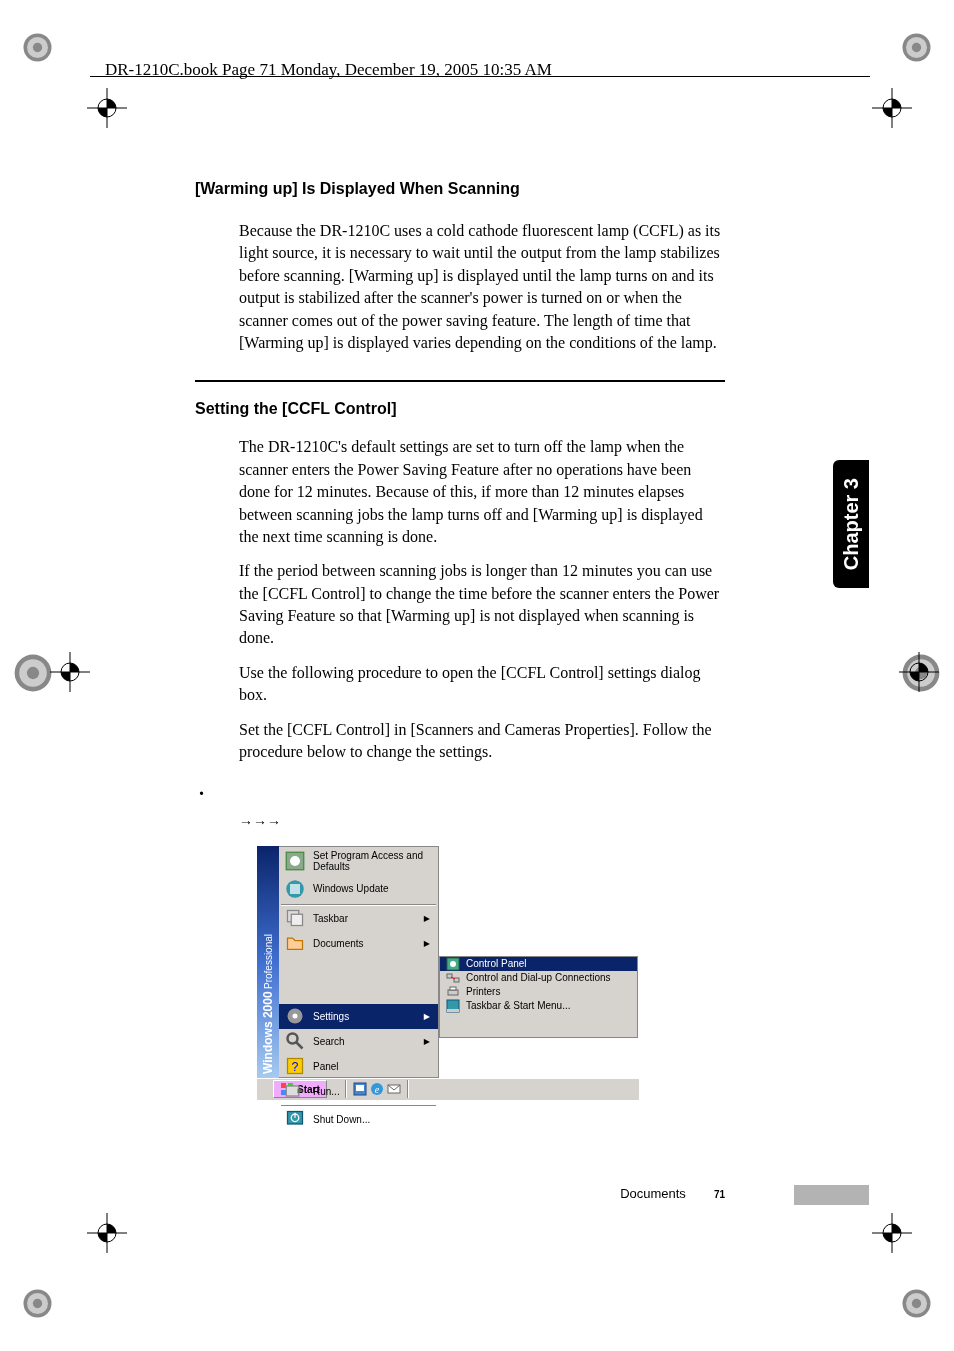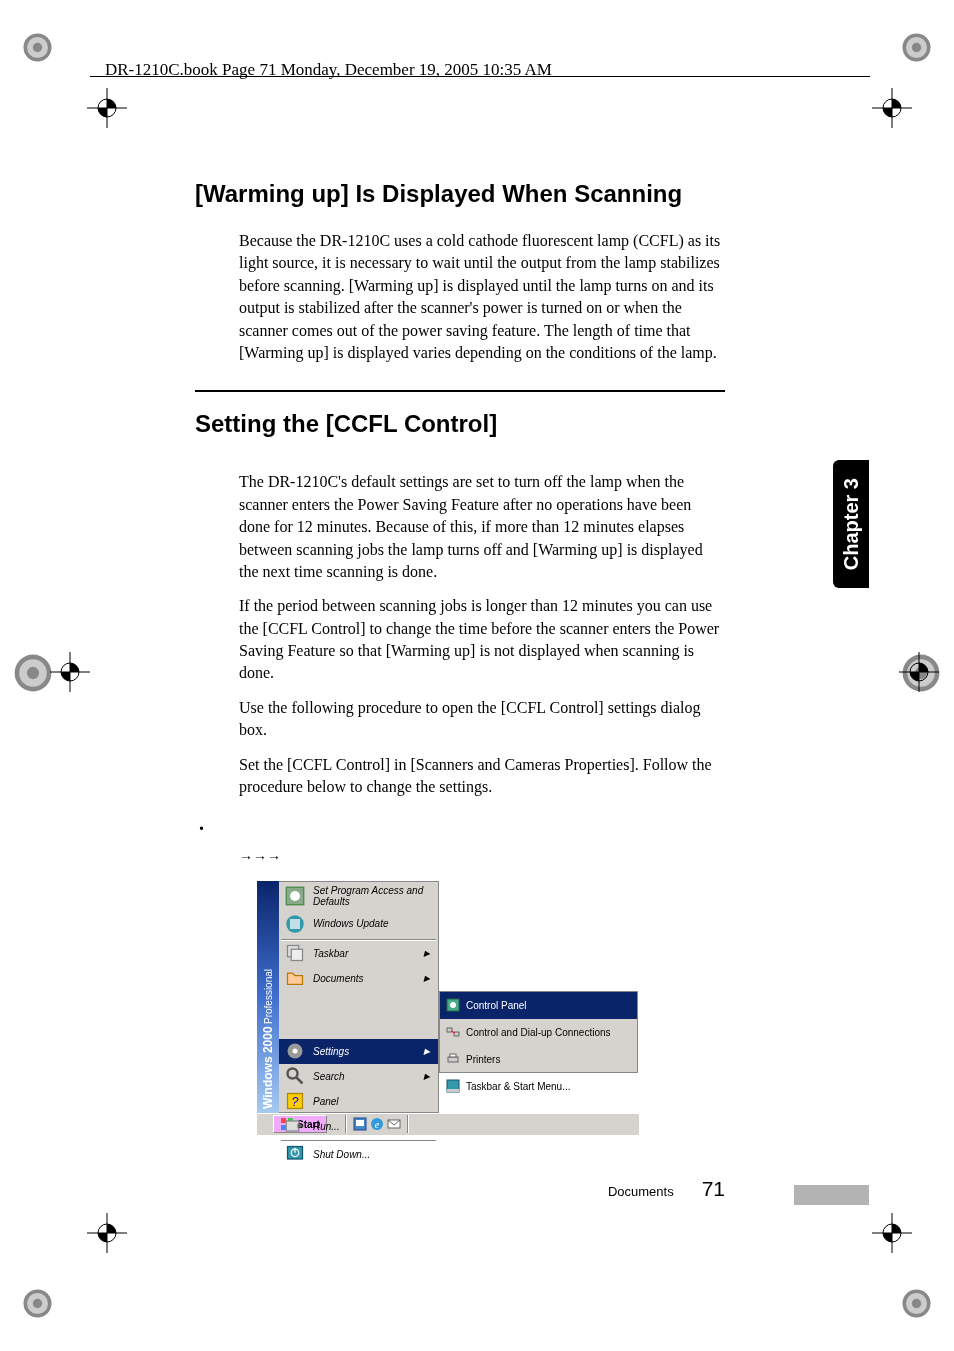--- a/index.html
+++ b/index.html
@@ -58,35 +58,35 @@
     }
     .rule-top {
       height: 2px;
       background: #000;
       margin-bottom: 18px;
       width: 530px;
       margin-top: 225px;
     }
     .h1 {
       font-family: Helvetica, Arial, sans-serif;
-      font-size: 24px;
+      font-size: 16px;
       font-weight: bold;
       margin-bottom: 22px;
     }
     p {
       font-size: 16px;
       line-height: 1.4;
       margin-bottom: 12px;
       margin-left: 44px;
     }
     .h2 {
       font-family: Helvetica, Arial, sans-serif;
-      font-size: 24px;
-      font-weight: bold;
-      margin-bottom: 33px;
+      font-size: 16px;
+      font-weight: bold;
+      margin-bottom: 18px;
     }
     .step {
       display: flex;
       align-items: baseline;
       margin-top: 14px;
     }
     .step-num {
       font-family: Helvetica, Arial, sans-serif;
       font-size: 28px;
       font-weight: bold;
@@ -150,21 +150,20 @@
       border: 1px solid #888;
       border-left: none;
     }
     .menu-item {
       display: flex;
       align-items: center;
       padding: 4px 6px;
       gap: 8px;
       position: relative;
       height: 25px;
-      font-style: italic;
     }
     .menu-item.tall { height: 28px; }
     .menu-item .ico {
       width: 20px;
       height: 20px;
       flex: none;
       display: flex;
       align-items: center;
       justify-content: center;
     }
@@ -192,21 +191,21 @@
       border: 1px solid #888;
       align-self: flex-start;
       margin-top: 110px;
       height: 82px;
     }
     .sub-item {
       display: flex;
       align-items: center;
       padding: 2px 6px;
       gap: 6px;
-      height: 27px;
+      height: 14px;
     }
     .sub-item.selected {
       background: #0A246A;
       color: #fff;
     }
     .sub-item .sico {
       width: 14px;
       height: 14px;
       flex: none;
     }
@@ -291,22 +290,22 @@
       left: 195px;
       width: 530px;
       display: flex;
       justify-content: flex-end;
       align-items: baseline;
       font-family: Helvetica, Arial, sans-serif;
       font-size: 13px;
       gap: 28px;
     }
     .footer .pg {
-      font-weight: normal;
-      font-size: 21px;
+      font-weight: bold;
+      font-size: 10px;
     }
   </style>
 </head>
 <body>
 
 <div class="reg-mark reg-corner-tl">
   <svg viewBox="0 0 30 30">
       <circle cx="15" cy="15" r="12" fill="#888"></circle>
       <circle cx="15" cy="15" r="9" fill="#ccc"></circle>
       <circle cx="15" cy="15" r="4" fill="#888"></circle>

